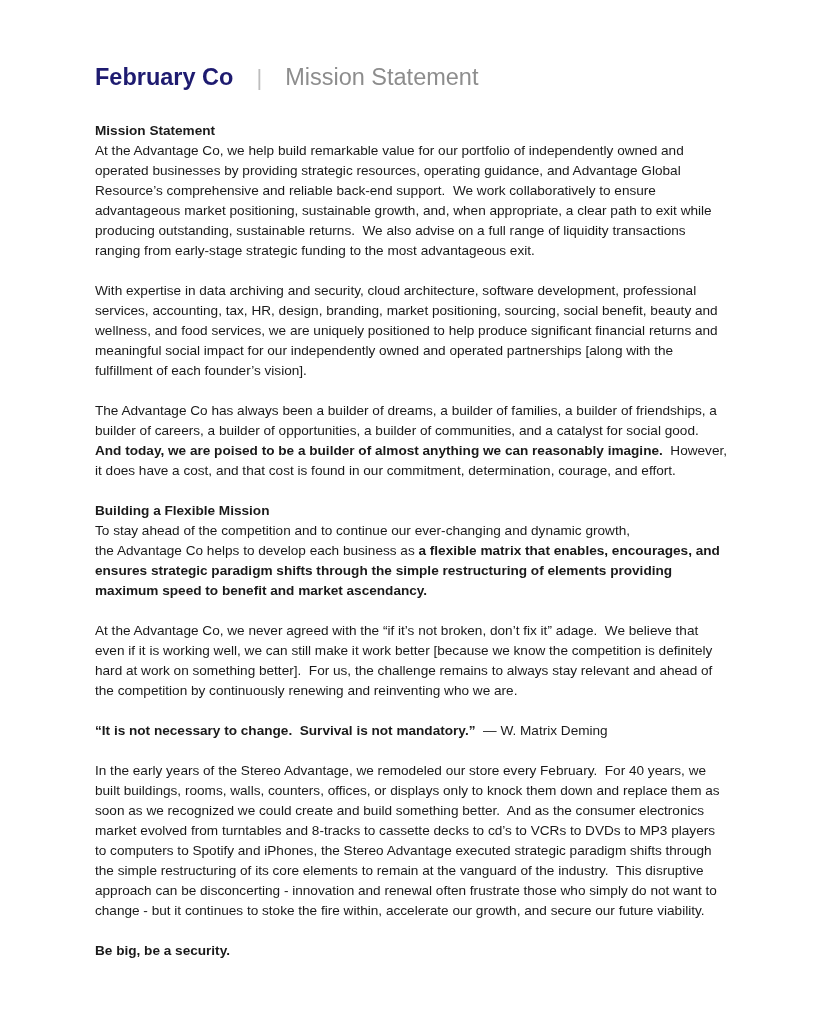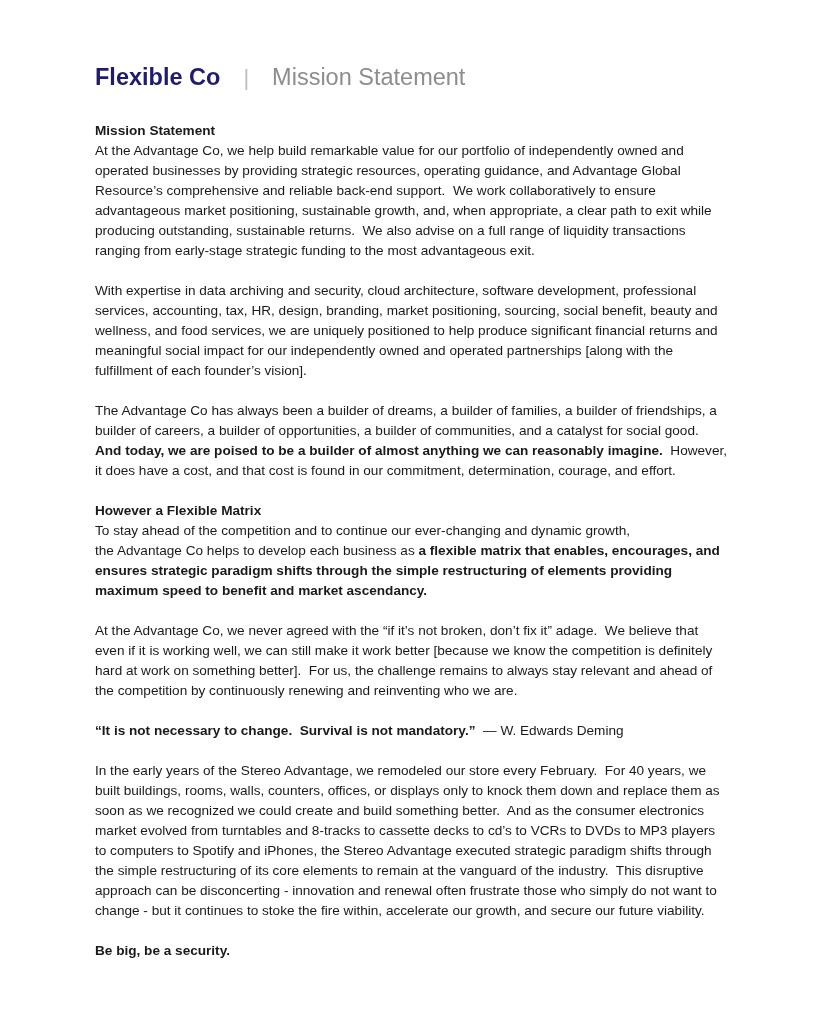--- a/index.html
+++ b/index.html
@@ -48,29 +48,29 @@
     white-space: pre; 
   }
   .block.heading { margin-bottom: 0; }
   .block .b { font-weight: bold; }
 </style>
 </head>
 <body>
 
 <div class="page">
   <header class="doc-header">
-    <span class="brand">Flexible Co</span>
+    <span class="brand">February Co</span>
     <span class="divider">|</span>
     <span class="title">Mission Statement</span>
   </header>
   <main class="doc-body">
       <p class="block heading"><span class="b">Mission Statement</span></p>
       <p class="block paragraph"><span>At the Advantage Co, we help build remarkable value for our portfolio of independently owned and</span><br><span>operated businesses by providing strategic resources, operating guidance, and Advantage Global</span><br><span>Resource’s comprehensive and reliable back-end support.  We work collaboratively to ensure</span><br><span>advantageous market positioning, sustainable growth, and, when appropriate, a clear path to exit while</span><br><span>producing outstanding, sustainable returns.  We also advise on a full range of liquidity transactions</span><br><span>ranging from early-stage strategic funding to the most advantageous exit.</span></p>
       <p class="block paragraph"><span>With expertise in data archiving and security, cloud architecture, software development, professional</span><br><span>services, accounting, tax, HR, design, branding, market positioning, sourcing, social benefit, beauty and</span><br><span>wellness, and food services, we are uniquely positioned to help produce significant financial returns and</span><br><span>meaningful social impact for our independently owned and operated partnerships [along with the</span><br><span>fulfillment of each founder’s vision].</span></p>
       <p class="block paragraph"><span>The Advantage Co has always been a builder of dreams, a builder of families, a builder of friendships, a</span><br><span>builder of careers, a builder of opportunities, a builder of communities, and a catalyst for social good.</span><br><span class="b">And today, we are poised to be a builder of almost anything we can reasonably imagine.</span><span>  However,</span><br><span>it does have a cost, and that cost is found in our commitment, determination, courage, and effort.</span></p>
-      <p class="block heading"><span class="b">However a Flexible Matrix</span></p>
+      <p class="block heading"><span class="b">Building a Flexible Mission</span></p>
       <p class="block paragraph"><span>To stay ahead of the competition and to continue our ever-changing and dynamic growth,</span><br><span>the Advantage Co helps to develop each business as </span><span class="b">a flexible matrix that enables, encourages, and</span><br><span class="b">ensures strategic paradigm shifts through the simple restructuring of elements providing</span><br><span class="b">maximum speed to benefit and market ascendancy.</span></p>
       <p class="block paragraph"><span>At the Advantage Co, we never agreed with the “if it’s not broken, don’t fix it” adage.  We believe that</span><br><span>even if it is working well, we can still make it work better [because we know the competition is definitely</span><br><span>hard at work on something better].  For us, the challenge remains to always stay relevant and ahead of</span><br><span>the competition by continuously renewing and reinventing who we are.</span></p>
-      <p class="block paragraph"><span class="b">“It is not necessary to change.  Survival is not mandatory.”</span><span>  — W. Edwards Deming</span></p>
+      <p class="block paragraph"><span class="b">“It is not necessary to change.  Survival is not mandatory.”</span><span>  — W. Matrix Deming</span></p>
       <p class="block paragraph"><span>In the early years of the Stereo Advantage, we remodeled our store every February.  For 40 years, we</span><br><span>built buildings, rooms, walls, counters, offices, or displays only to knock them down and replace them as</span><br><span>soon as we recognized we could create and build something better.  And as the consumer electronics</span><br><span>market evolved from turntables and 8-tracks to cassette decks to cd’s to VCRs to DVDs to MP3 players</span><br><span>to computers to Spotify and iPhones, the Stereo Advantage executed strategic paradigm shifts through</span><br><span>the simple restructuring of its core elements to remain at the vanguard of the industry.  This disruptive</span><br><span>approach can be disconcerting - innovation and renewal often frustrate those who simply do not want to</span><br><span>change - but it continues to stoke the fire within, accelerate our growth, and secure our future viability.</span></p>
       <p class="block paragraph"><span class="b">Be big, be a security.</span></p>
     </main>
 </div>
 
 </body></html>

